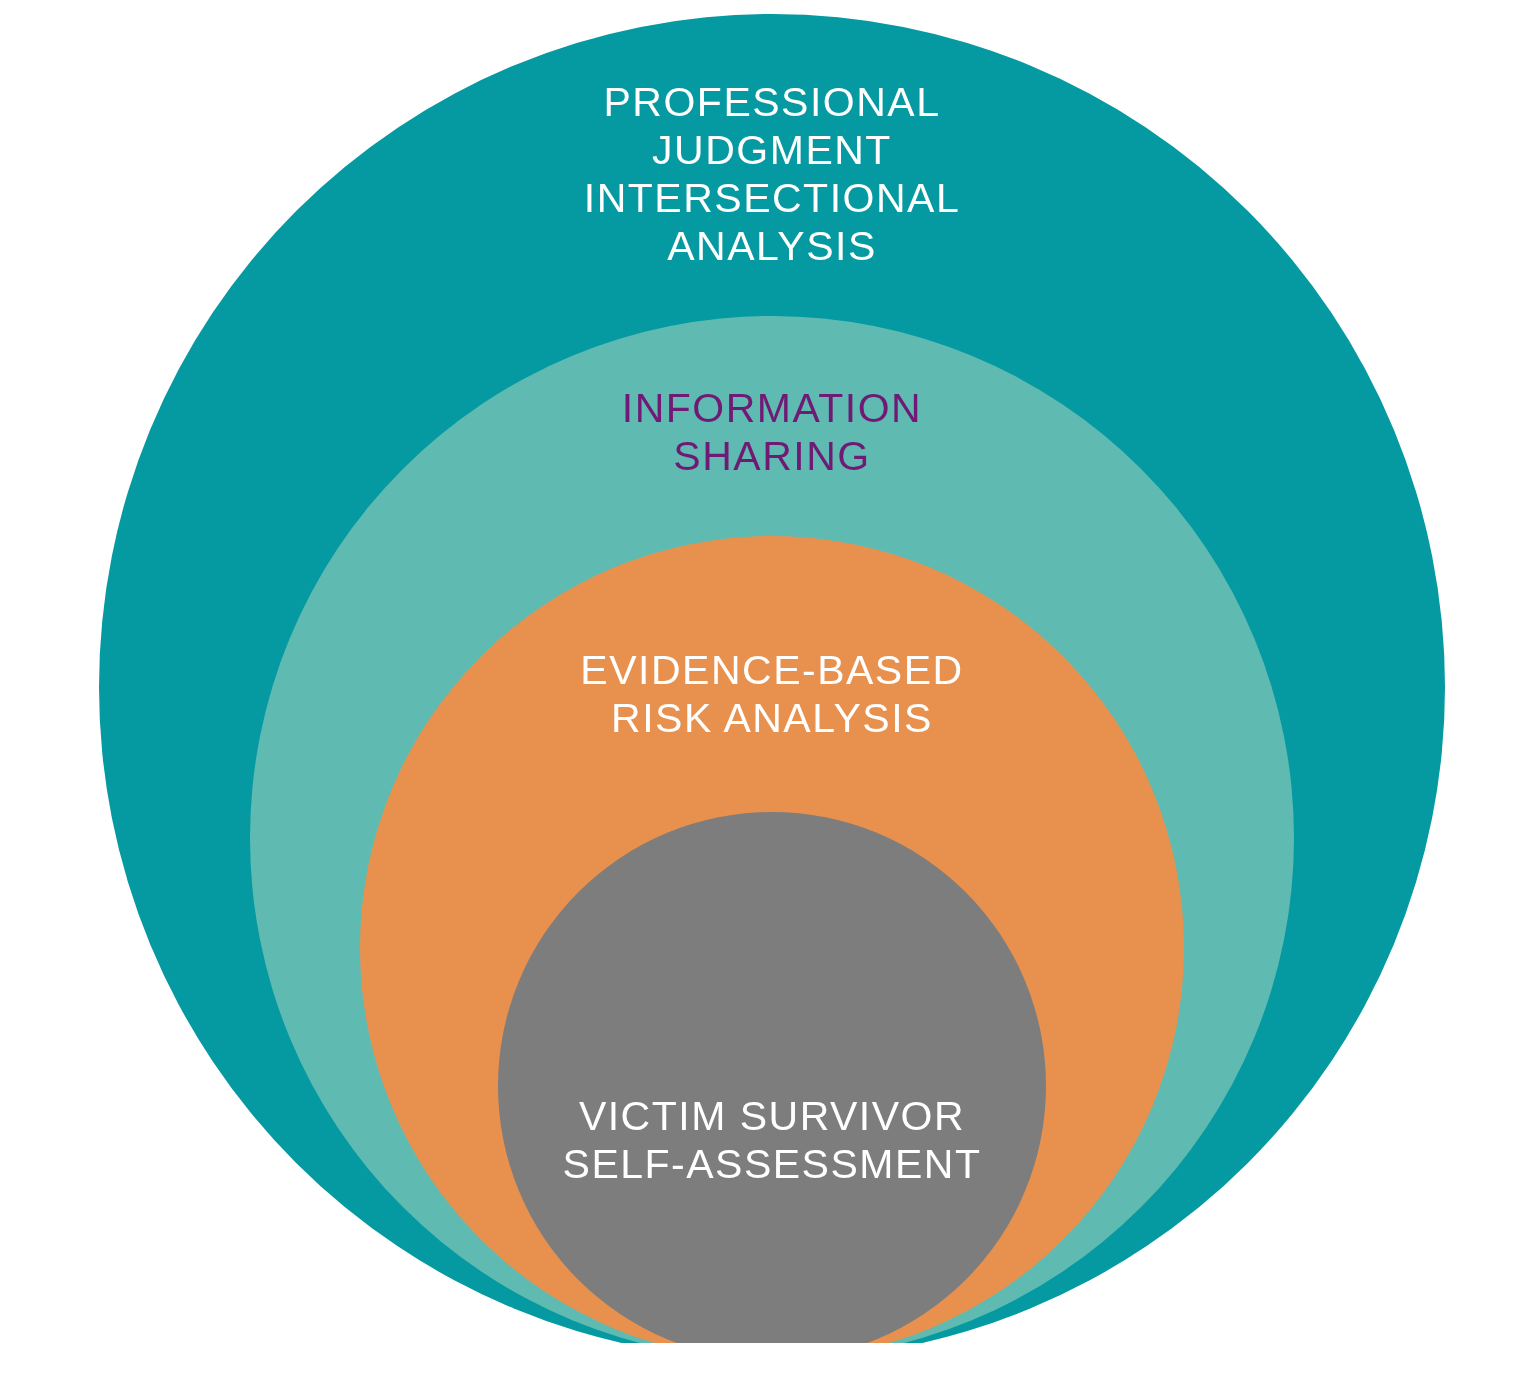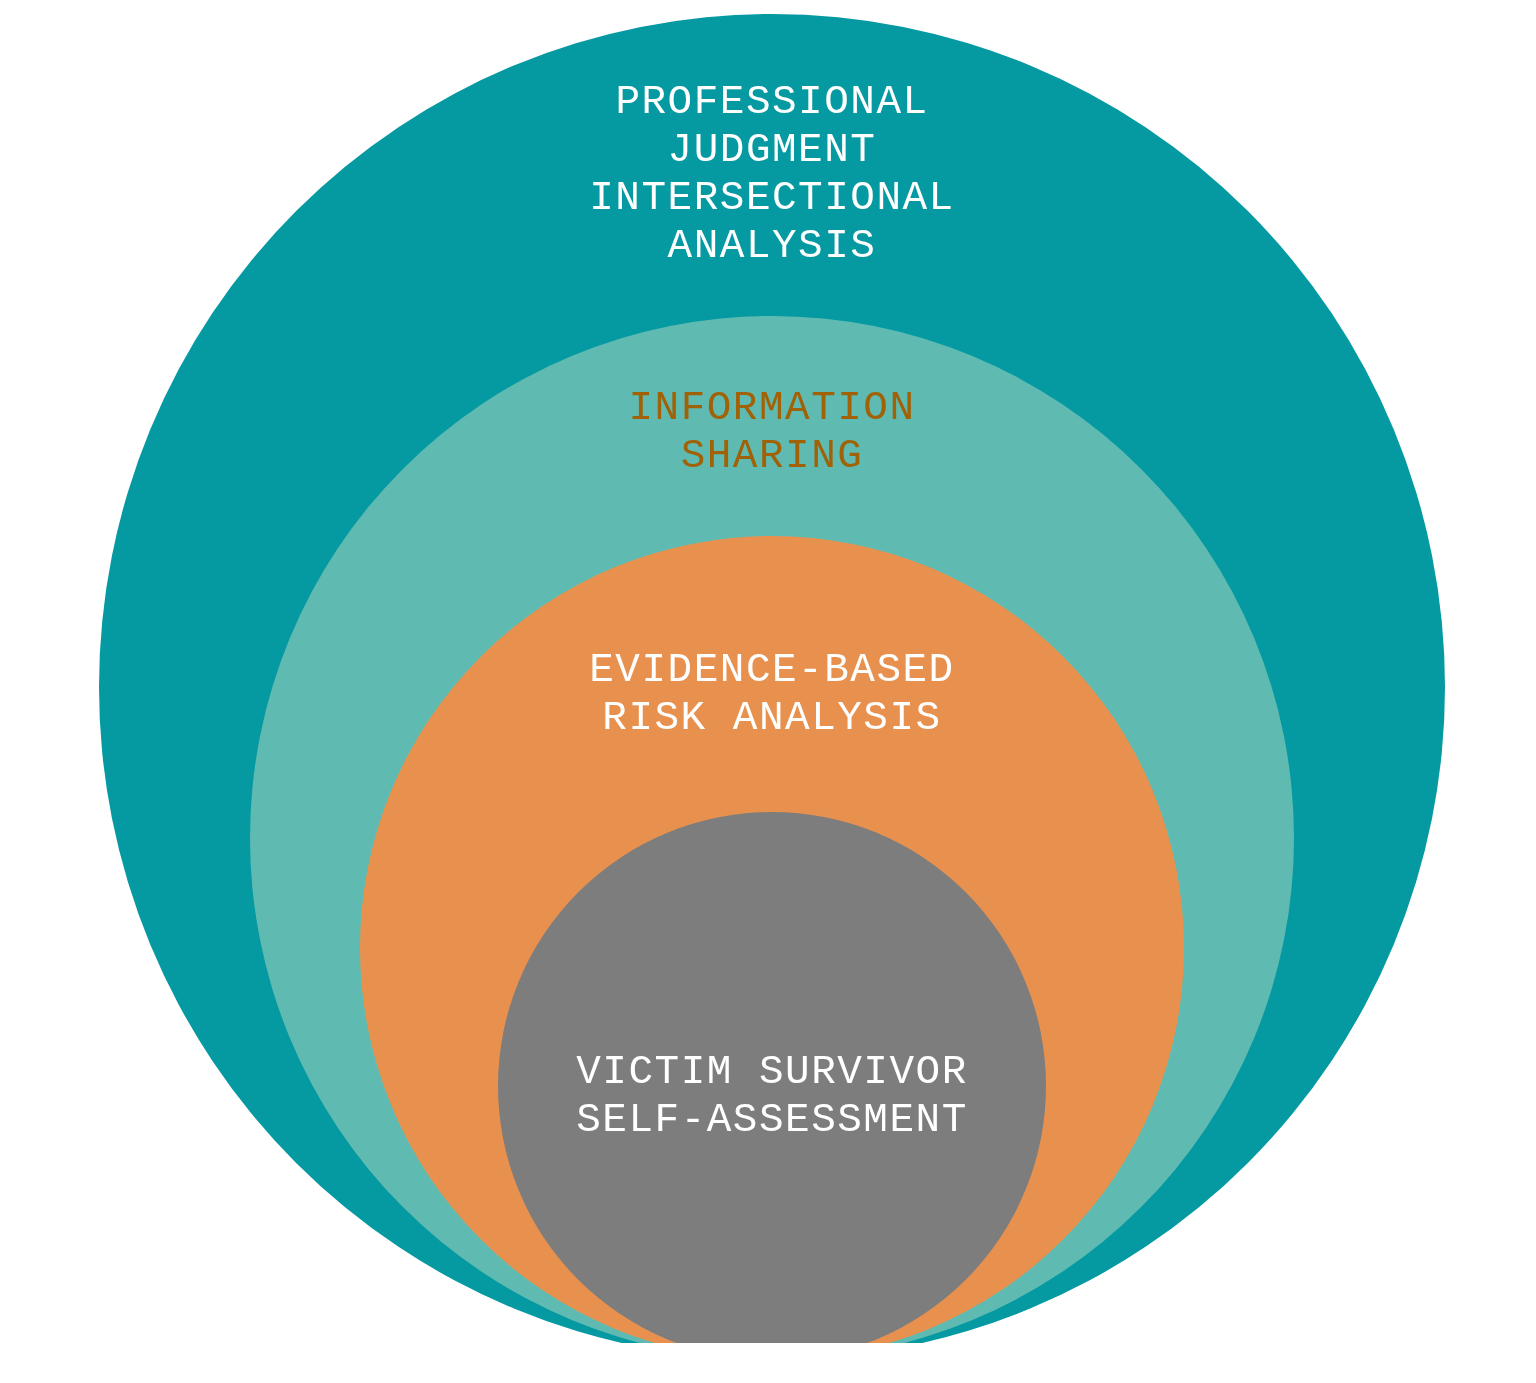--- a/index.html
+++ b/index.html
@@ -5,21 +5,21 @@
   html, body {
     margin: 0;
     padding: 0;
   }
   .canvas {
     position: relative;
     width: 1536px;
     height: 1343px;
     background: #ffffff;
     overflow: hidden;
-    font-family: Liberation Mono, monospace;
+    font-family: Liberation Sans, sans-serif;
   }
   .circle {
     position: absolute;
     border-radius: 50%;
   }
   
   .c1 { left: 99px;  top: 14px;  width: 1346px; height: 1346px; }
   .c2 { left: 250px; top: 316px; width: 1044px; height: 1044px; }
   .c3 { left: 360px; top: 536px; width: 824px;  height: 824px;  }
   .c4 { left: 498px; top: 812px; width: 548px;  height: 548px;  }
@@ -50,22 +50,22 @@
 
   <div class="circle c3" style="background-color: rgb(232, 145, 79);"></div>
 
   <div class="circle c4" style="background-color: rgb(125, 125, 125);"></div>
 
   <div class="label l1" style="color: rgb(255, 255, 255);">PROFESSIONAL
 JUDGMENT
 INTERSECTIONAL
 ANALYSIS</div>
 
-  <div class="label l2" style="color: #a16207;">INFORMATION
+  <div class="label l2" style="color: #701a75;">INFORMATION
 SHARING</div>
 
   <div class="label l3" style="color: rgb(255, 255, 255);">EVIDENCE-BASED
 RISK ANALYSIS</div>
 
-  <div class="label l4" style="color: rgb(255, 255, 255);">VICTIM SURVIVOR
+  <div class="label l4" style="color: rgb(255, 255, 255); margin-top: 44px;">VICTIM SURVIVOR
 SELF-ASSESSMENT</div>
 
 </div>
 
 </body></html>

